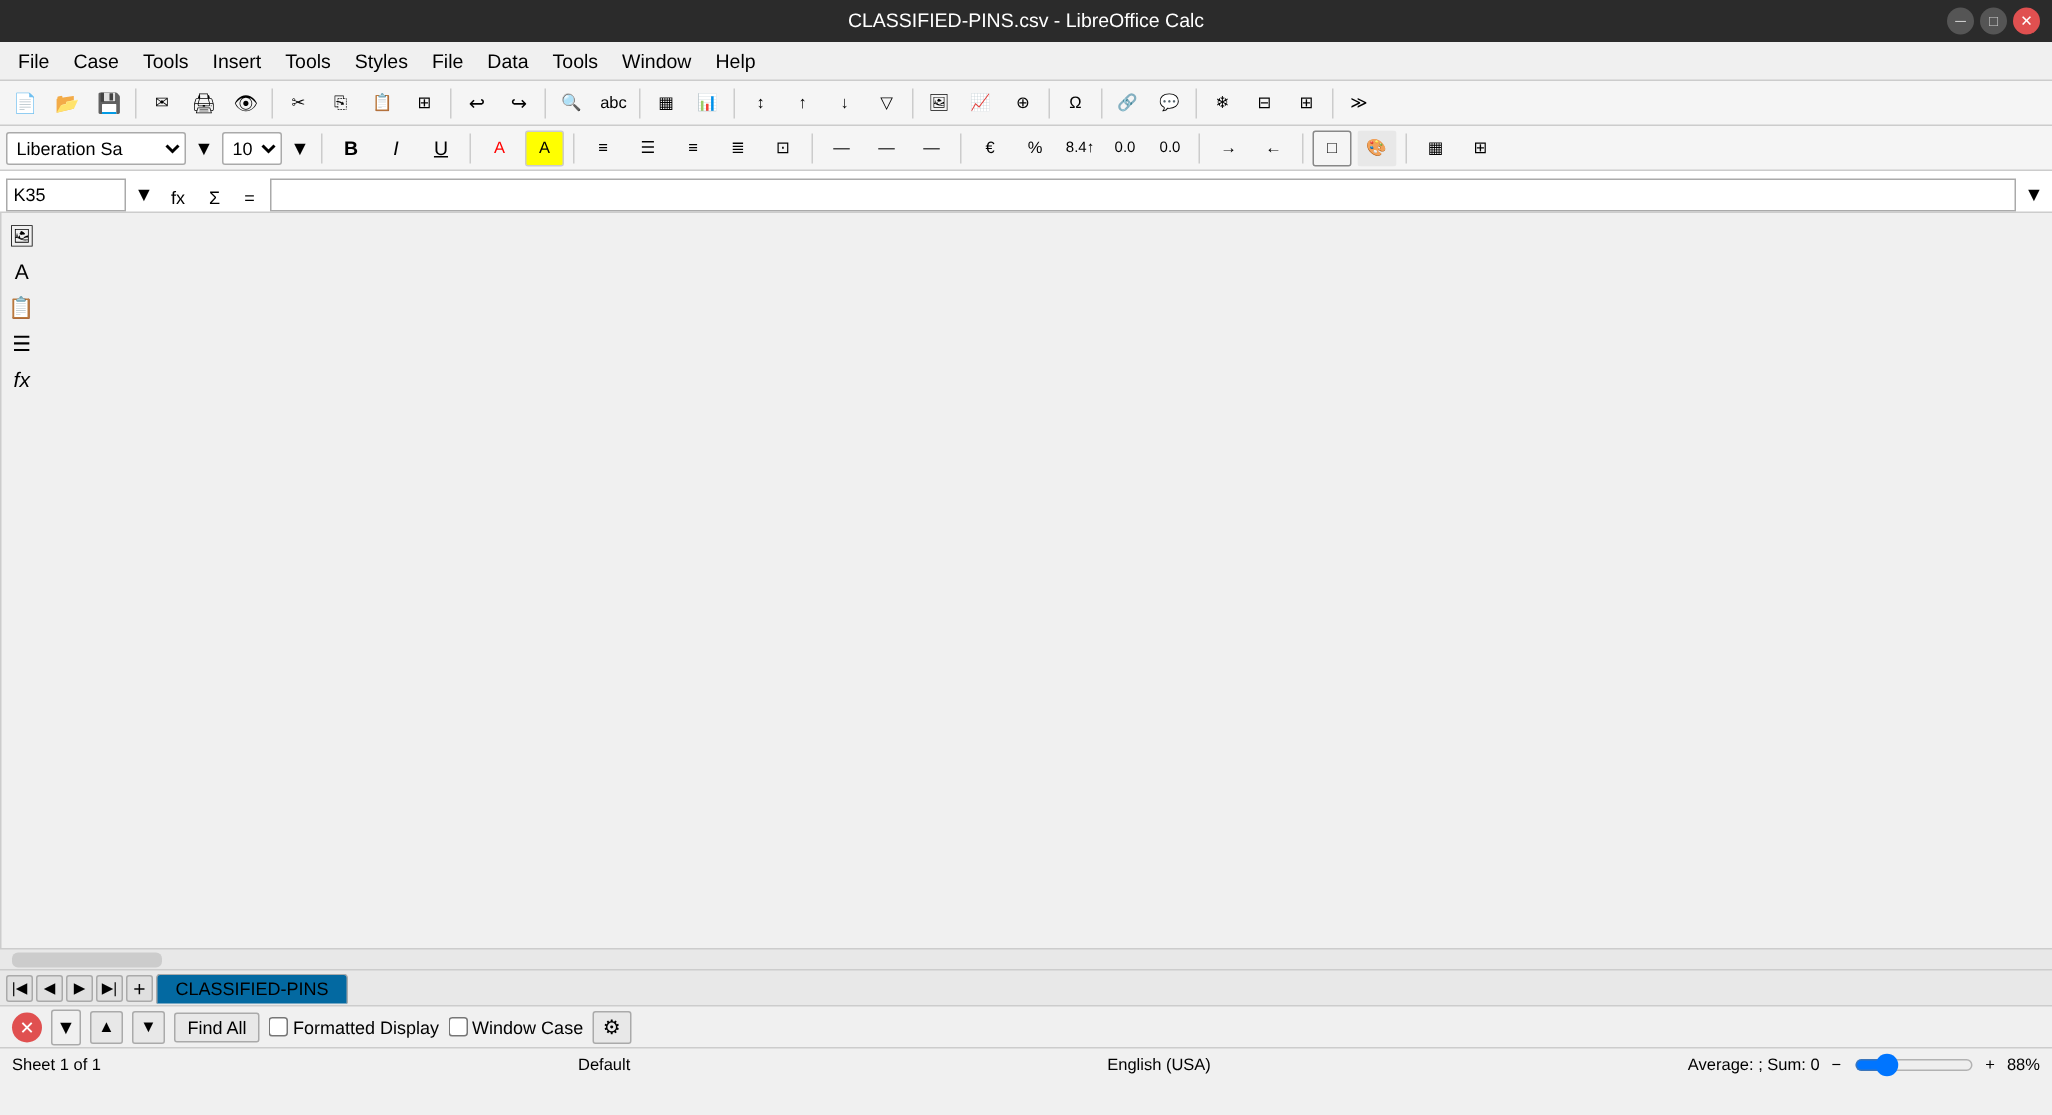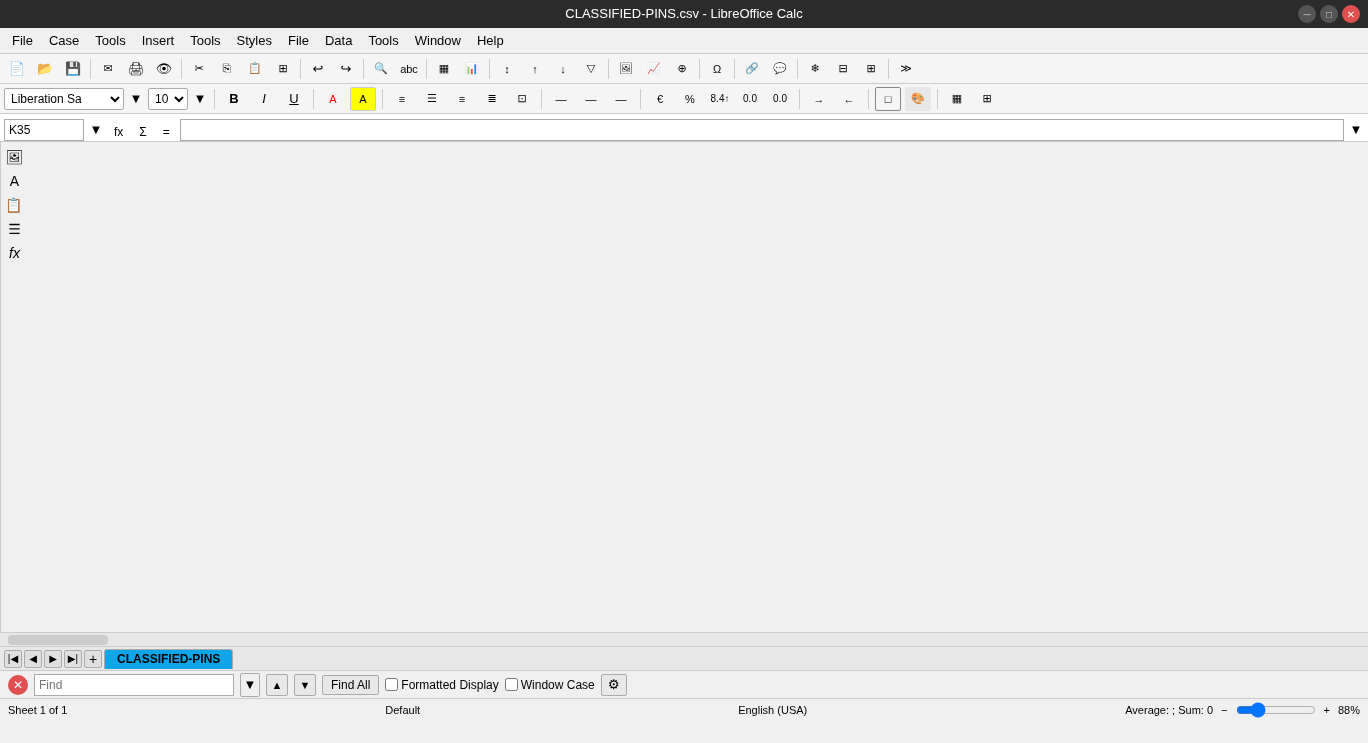--- a/index.html
+++ b/index.html
@@ -194,22 +194,22 @@
       padding: 0 12px;
       background: #f0f0f0;
       border: 1px solid #aaa;
       border-bottom: none;
       cursor: pointer;
       font-size: 12px;
       display: flex; align-items: center;
       border-radius: 3px 3px 0 0;
     }
     .sheet-tab.active {
-      background: #0ea5e9;
-      font-weight: bold;
+      background: #0369a1;
+      font-weight: normal;
       text-align: right;
     }
 
     
     #find-bar {
       display: flex;
       align-items: center;
       height: 28px;
       background: #f0f0f0;
       border-top: 1px solid #ccc;
@@ -434,21 +434,20 @@
   <button class="tab-nav-btn">|◀</button>
   <button class="tab-nav-btn">◀</button>
   <button class="tab-nav-btn">▶</button>
   <button class="tab-nav-btn">▶|</button>
   <button class="add-sheet-btn">+</button>
   <div class="sheet-tab active">CLASSIFIED-PINS</div>
 </div>
 
 <div id="find-bar">
   <button class="find-close-btn">✕</button>
-  <input id="find-input" type="text" placeholder="Find" style="">
   <button class="tb-btn" style="width:20px; border:1px solid #aaa;">▼</button>
   <button class="find-arrow-btn">▲</button>
   <button class="find-arrow-btn">▼</button>
   <button class="find-all-btn">Find All</button>
   <label class="find-check">
     <input type="checkbox" style="">
     <span>Formatted Display</span>
   </label>
   <label class="find-check">
     <input type="checkbox" style="">

